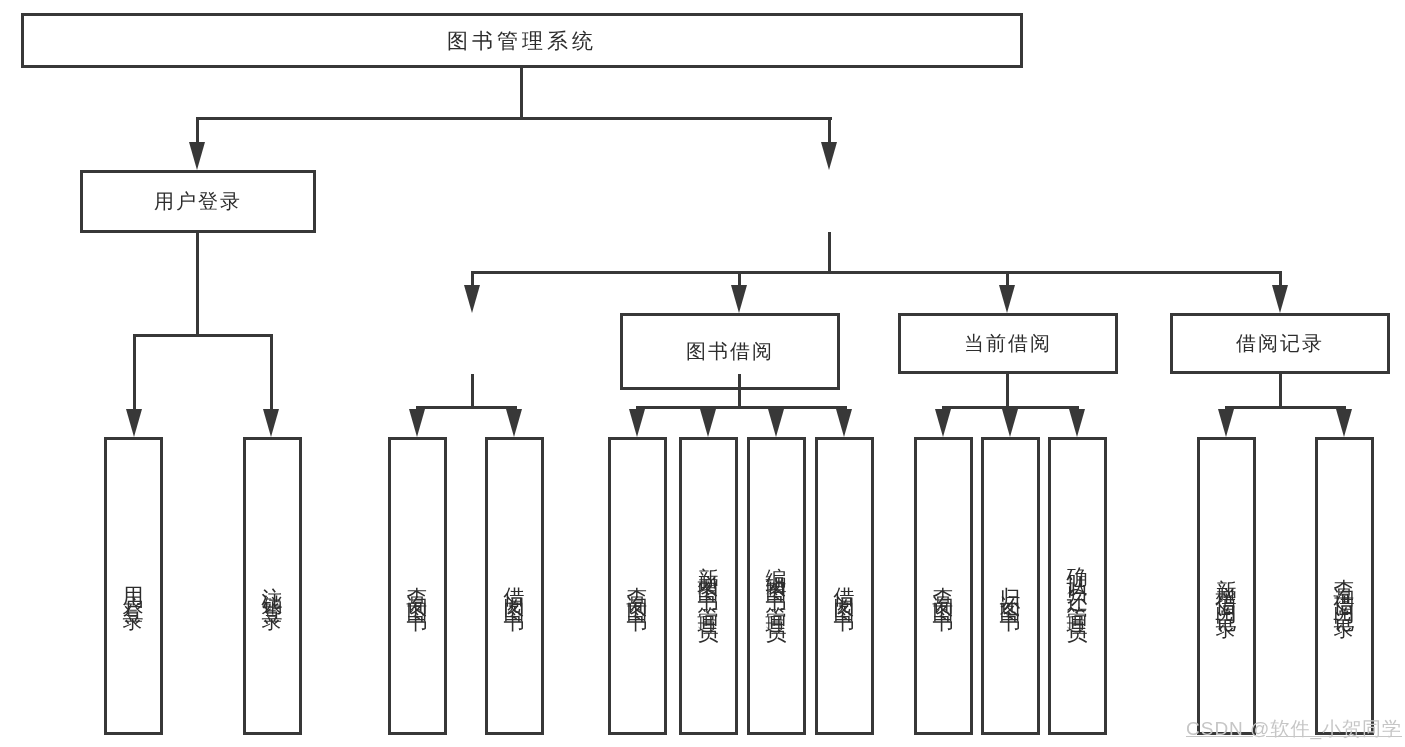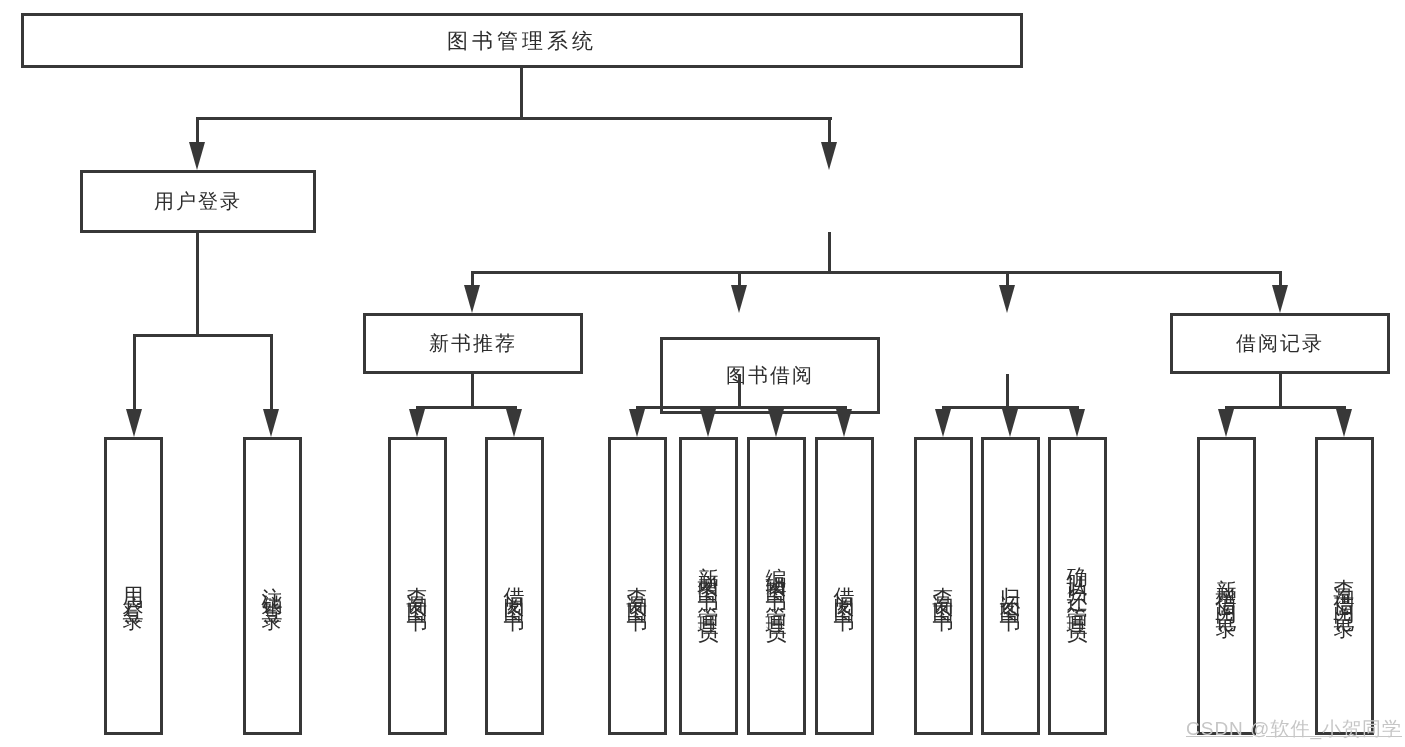--- a/index.html
+++ b/index.html
@@ -66,25 +66,25 @@
   <div class="ln" style="left:471px;top:271px;width:811px;height:3px;"></div>
   <div class="ln" style="left:471px;top:273px;width:3px;height:14px;"></div>
   <div class="ln" style="left:738px;top:273px;width:3px;height:14px;"></div>
   <div class="ln" style="left:1006px;top:273px;width:3px;height:14px;"></div>
   <div class="ln" style="left:1279px;top:273px;width:3px;height:14px;"></div>
   <div class="ar" style="left:464px;top:285px;"></div>
   <div class="ar" style="left:731px;top:285px;"></div>
   <div class="ar" style="left:999px;top:285px;"></div>
   <div class="ar" style="left:1272px;top:285px;"></div>
 
-  <div class="box" style="left:363px;top:313px;width:220px;height:61px;">
-    <span class="lbl">新书推荐</span>
+  <div class="box" style="left:620px;top:313px;width:220px;height:77px;">
+    <span class="lbl">图书借阅</span>
   </div>
-  <div class="box" style="left:660px;top:313px;width:220px;height:77px;margin-top:24px;">
-    <span class="lbl">图书借阅</span>
+  <div class="box" style="left:898px;top:313px;width:220px;height:61px;">
+    <span class="lbl">当前借阅</span>
   </div>
   <div class="box" style="left:1170px;top:313px;width:220px;height:61px;">
     <span class="lbl">借阅记录</span>
   </div>
 
   <div class="ln" style="left:471px;top:374px;width:3px;height:34px;"></div>
   <div class="ln" style="left:738px;top:374px;width:3px;height:34px;"></div>
   <div class="ln" style="left:1006px;top:374px;width:3px;height:34px;"></div>
   <div class="ln" style="left:1279px;top:374px;width:3px;height:34px;"></div>
 

